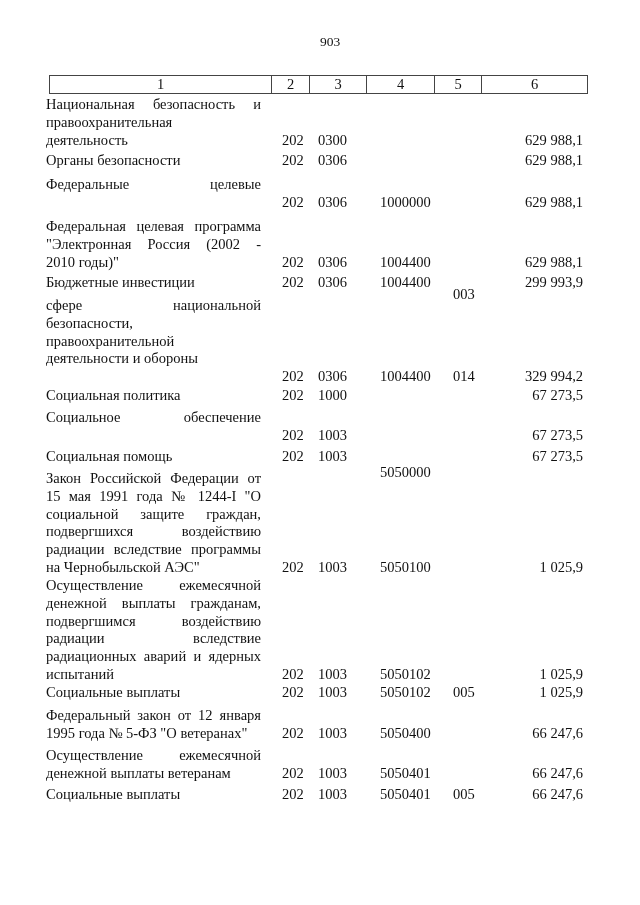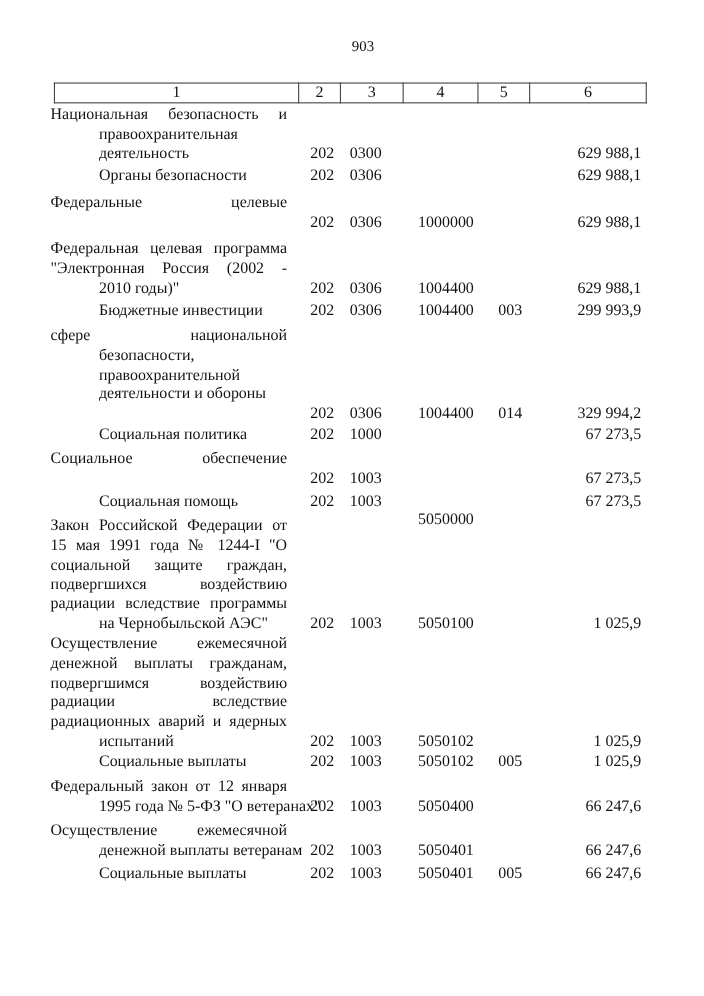--- a/index.html
+++ b/index.html
@@ -5,21 +5,21 @@
   html, body { margin:0; padding:0; background:#ffffff; }
   body { width:640px; height:905px; position:relative; overflow:hidden;
          font-family:"Liberation Serif", "DejaVu Serif", serif; color:#111; font-size:14.5px; }
   .page-num { position:absolute; top:34px; left:0; width:640px; text-align:center; font-size:13.5px;padding-left:10px; }
   table.hdr { position:absolute; top:75px; left:49px; border-collapse:collapse; }
   table.hdr td { border:1px solid #444; height:17px; padding:0; text-align:center; font-size:14.5px; line-height:17px; }
   .rows { position:absolute; top:96px; left:0; width:640px; }
   .row { position:relative; width:640px; }
   .desc { position:absolute; left:46px; width:215px; text-align:justify; text-align-last:left; line-height:17.8px; }
   .desc .ln { display:block; text-align:justify; text-align-last:justify; height:17.8px; white-space:nowrap; }
-  .desc .ln.last { text-align-last:left;margin-left:44px; }
+  .desc .ln.last { text-align-last:left; }
   .c { position:absolute; line-height:17.8px; }
   .c2 { left:282px; }
   .c3 { left:318px; }
   .c4 { left:380px; }
   .c5 { left:453px; }
   .c6 { right:57px; text-align:right; }
 </style>
 </head>
 <body>
 
@@ -83,21 +83,21 @@
       <span class="c c5" style="top: 35.6px;"></span>
       <span class="c c6" style="top: 35.6px;">629 988,1</span>
     </div>
     <div class="row" style="position: absolute; top: 178px;">
       <div class="desc">
         <span class="ln last">Бюджетные инвестиции</span>
       </div>
       <span class="c c2" style="top: 0px;">202</span>
       <span class="c c3" style="top: 0px;">0306</span>
       <span class="c c4" style="top: 0px;">1004400</span>
-      <span class="c c5" style="top: 0px;">003</span>
+      <span class="c c5" style="top: 12px;">003</span>
       <span class="c c6" style="top: 0px;">299 993,9</span>
     </div>
     <div class="row" style="position: absolute; top: 201px;">
       <div class="desc">
         <span class="ln">сфере национальной</span>
         <span class="ln last">безопасности,</span>
         <span class="ln last">правоохранительной</span>
         <span class="ln last">деятельности и обороны</span>
       </div>
       <span class="c c2" style="top: 71.2px;">202</span>

